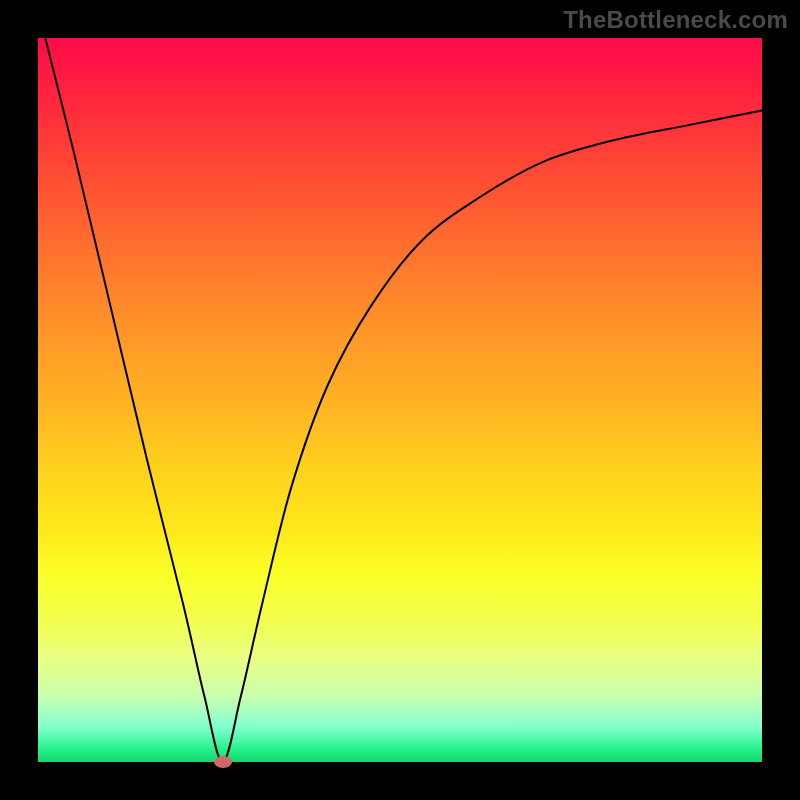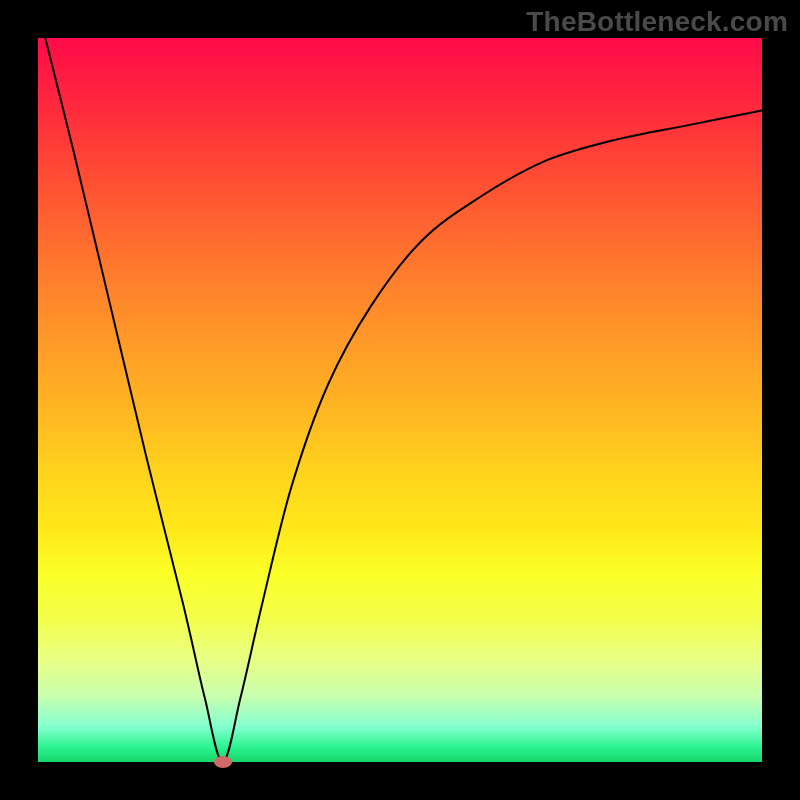--- a/index.html
+++ b/index.html
@@ -15,21 +15,21 @@
     position: relative;
     width: 800px;
     height: 800px;
     background: #000;
   }
   .watermark {
     position: absolute;
     top: 6px;
     right: 12px;
     color: #4a4a4a;
-    font-size: 28px;
+    font-size: 24px;
     font-weight: 600;
     letter-spacing: 0.2px;
     z-index: 5;
     text-align: center;
   }
   .plot-bg {
     position: absolute;
     left: 38px;
     top: 38px;
     width: 724px;

